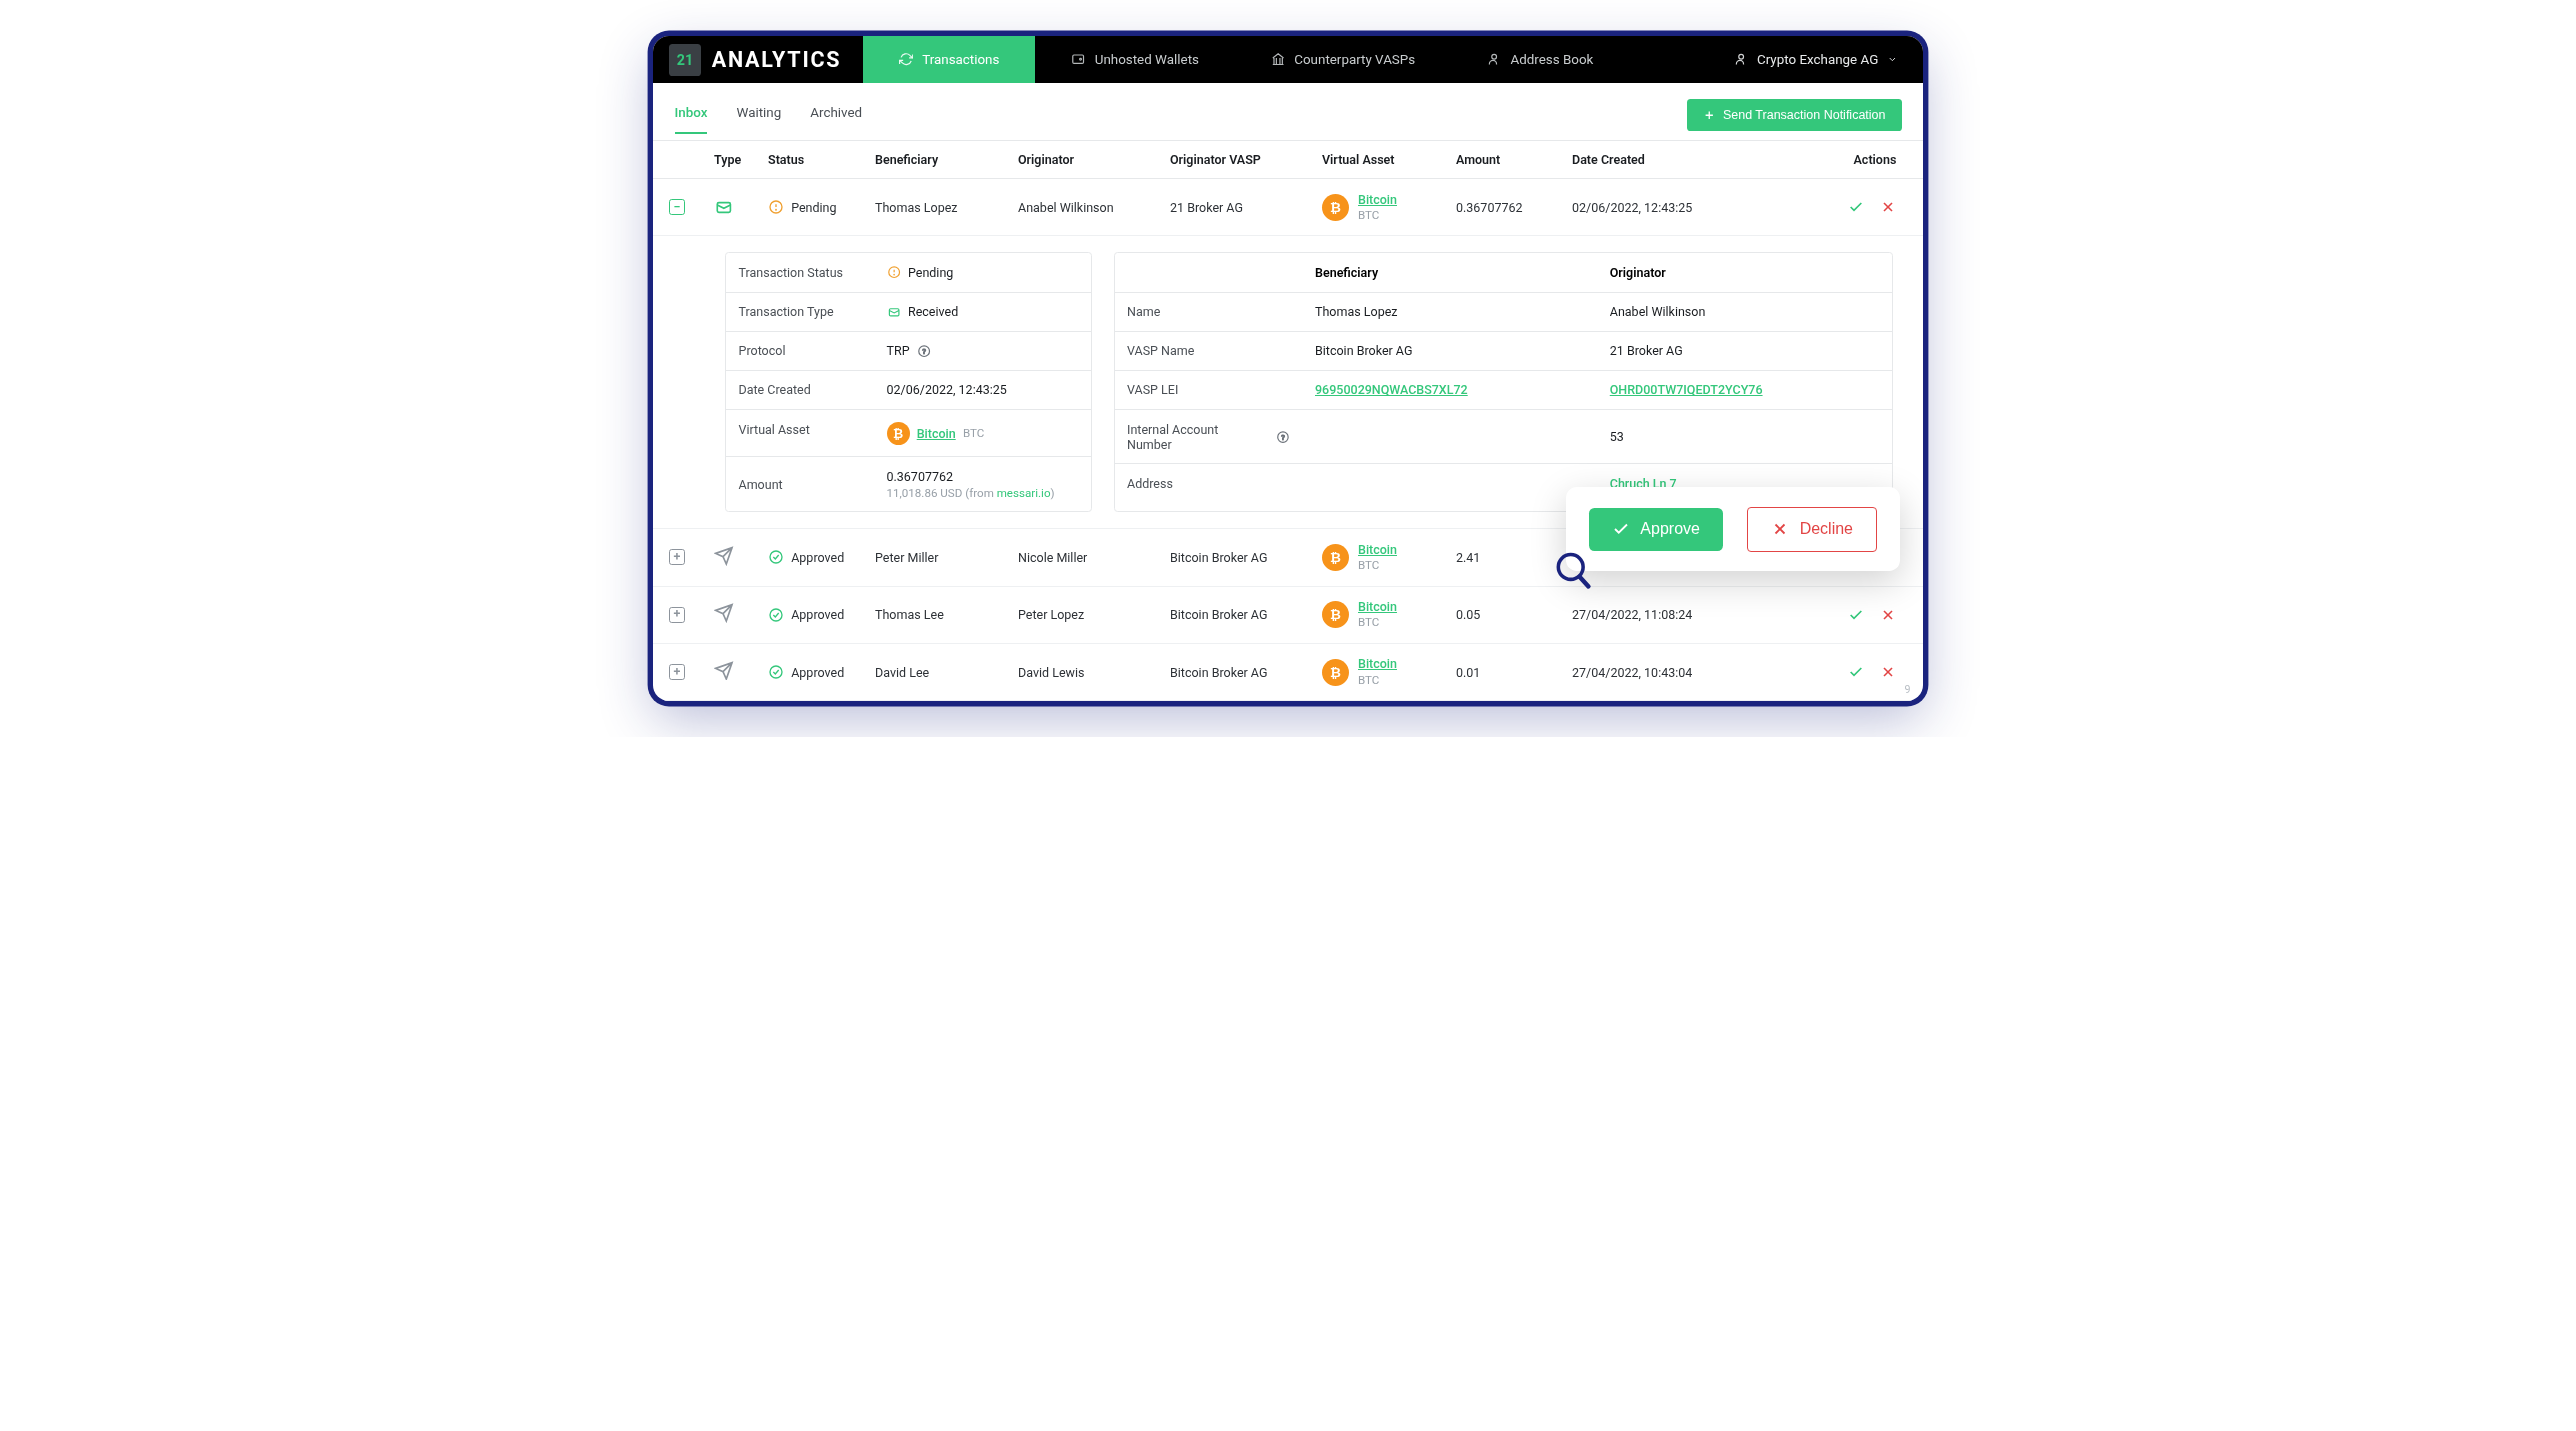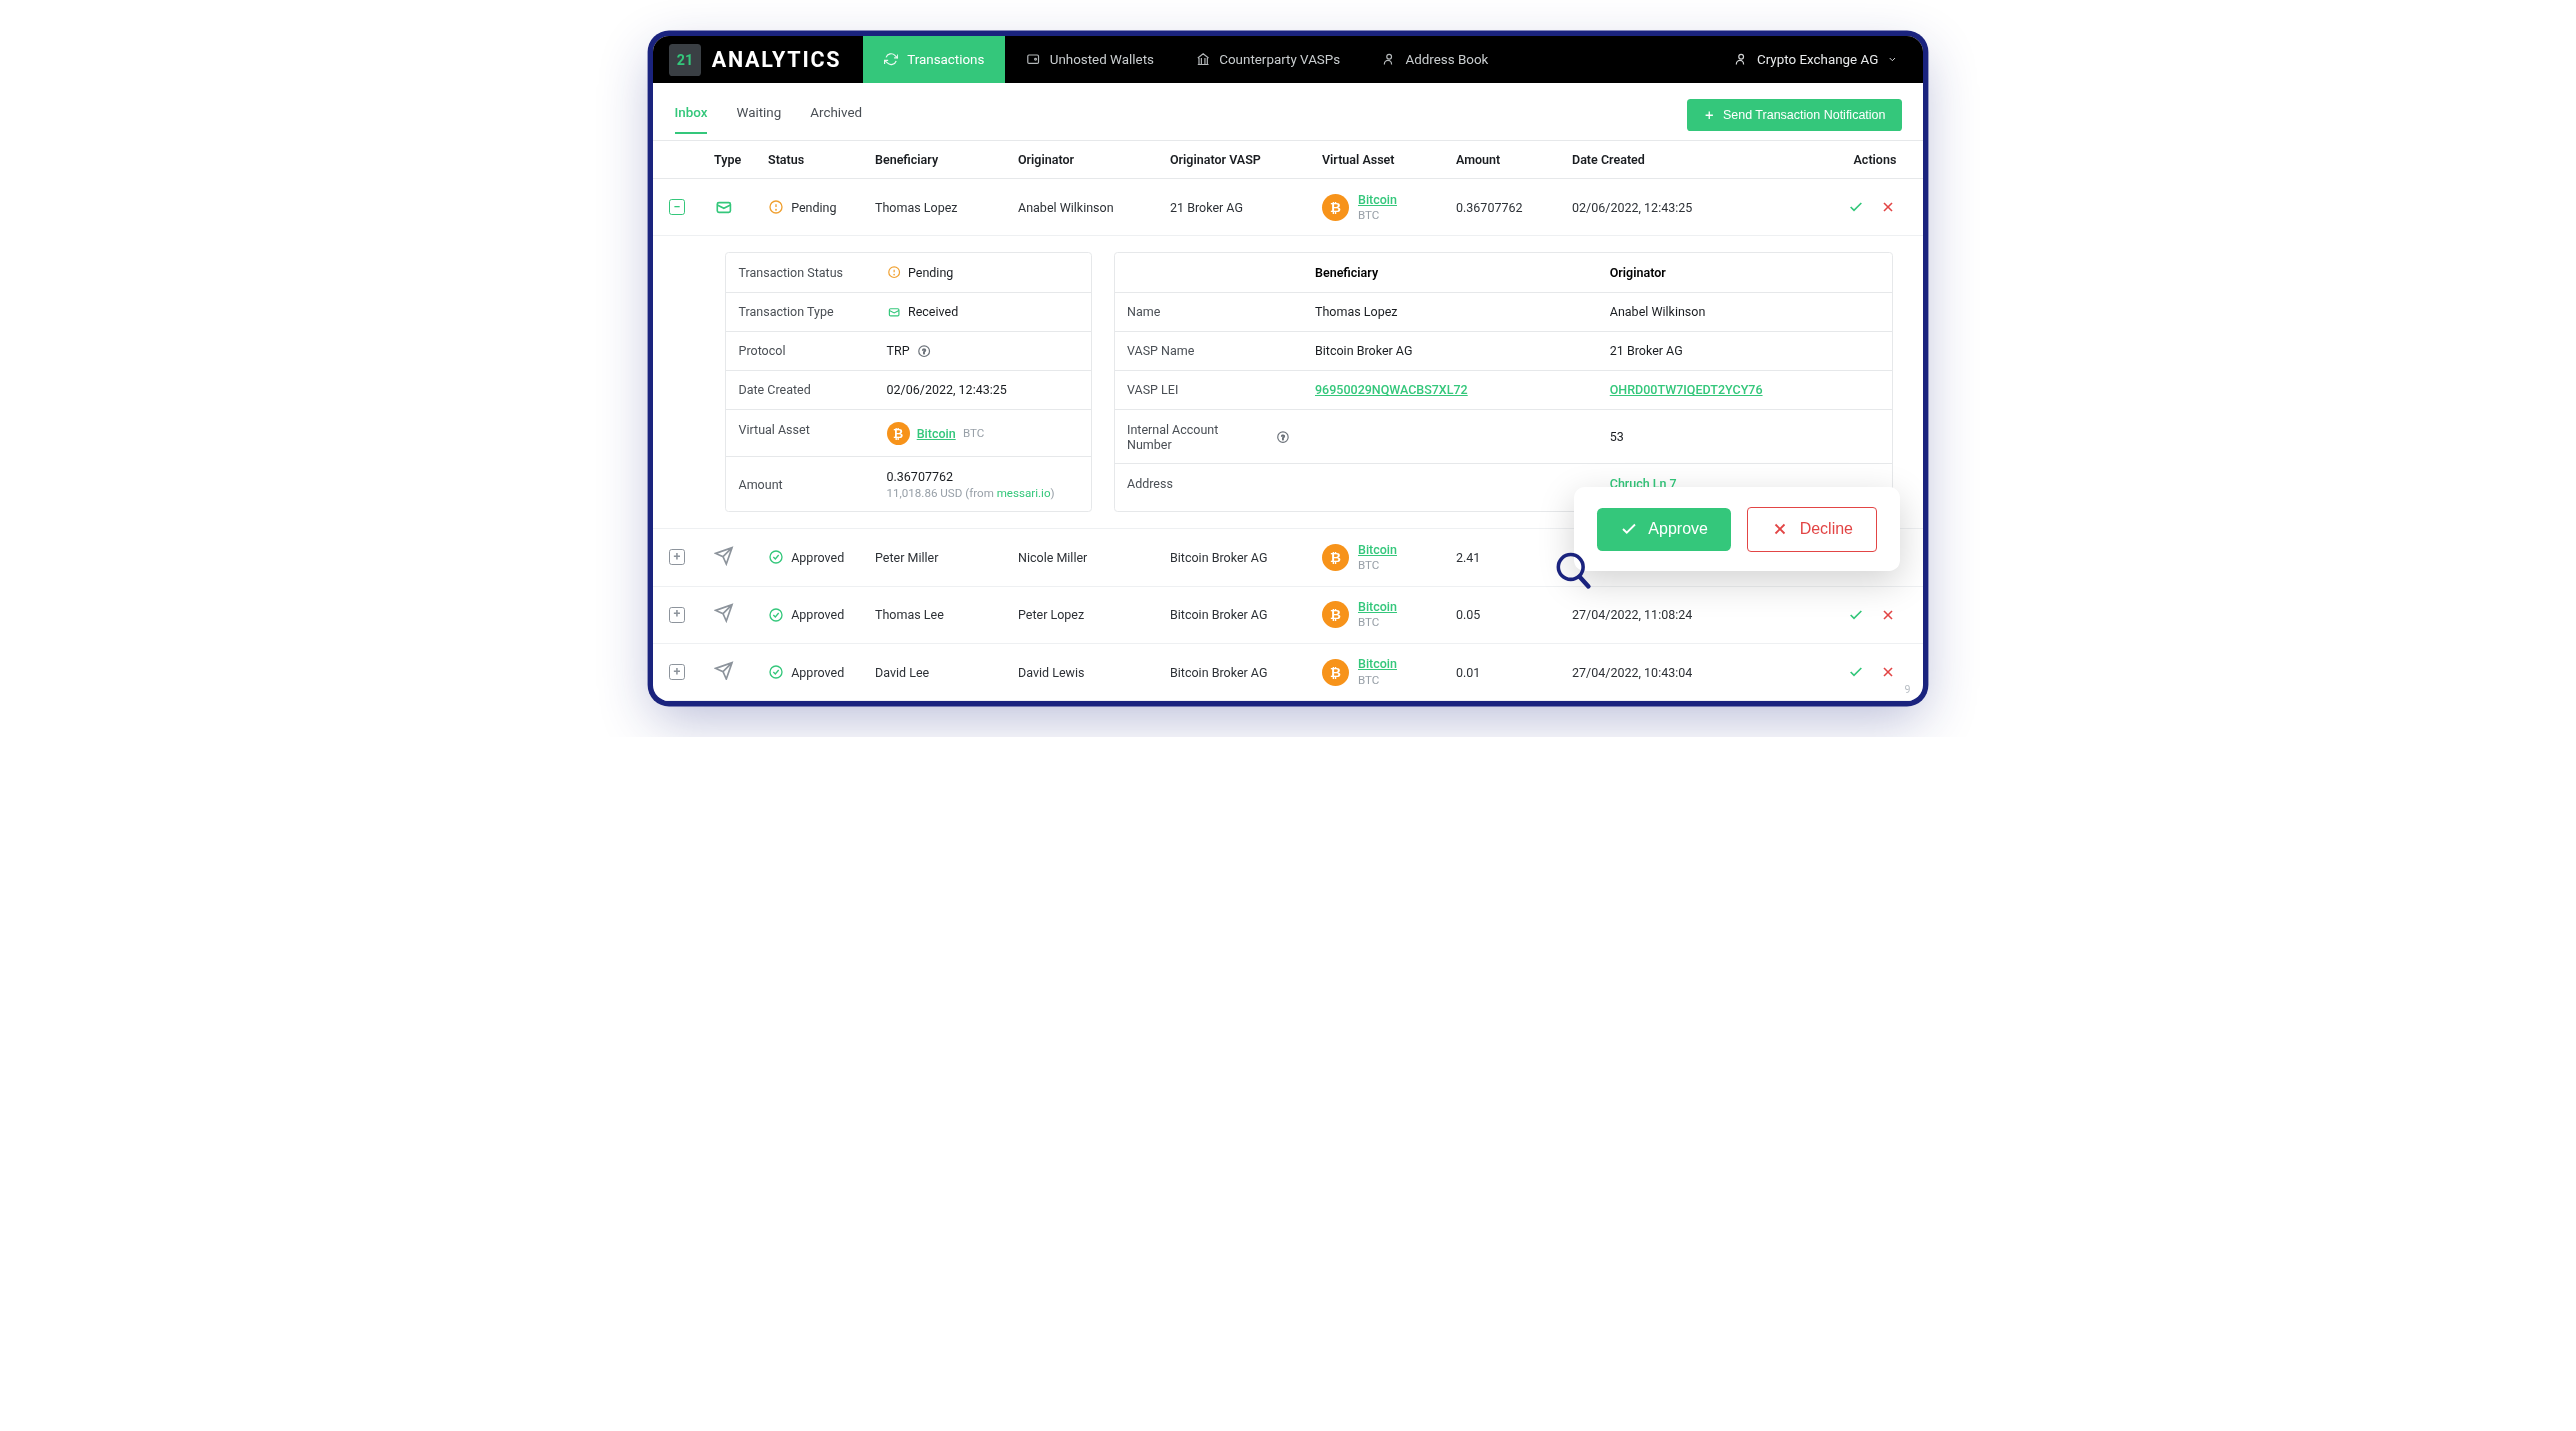--- a/index.html
+++ b/index.html
@@ -3,21 +3,21 @@
 <meta charset="utf-8">
 <style>
 * { margin: 0; padding: 0; box-sizing: border-box; }
 body { font-family: -apple-system, BlinkMacSystemFont, 'Segoe UI', Roboto, sans-serif; background: #fff; padding: 36px; display: flex; justify-content: center; }
 .window { width: 1270px; background: #fff; border-radius: 16px; overflow: hidden; box-shadow: 0 0 0 5.4px #1a237e, 0 18px 54px rgba(26,35,126,0.3); position: relative; }
 .topbar { background: #000000; display: flex; align-items: stretch; height: 47px; }
 .logo { display: flex; align-items: center; padding: 0 21.5px 0 16px; gap: 10.7px; }
 .logo-badge { width: 32px; height: 32px; background: #3a3f44; border-radius: 3.6px; display: flex; align-items: center; justify-content: center; color: #34c77b; font-weight: 700; font-size: 14.3px; }
 .logo-text { color: #fff; font-size: 21.5px; font-weight: 700; letter-spacing: 1.8px; }
 .nav { display: flex; }
-.nav-item { display: flex; align-items: center; gap: 9px; padding: 0 21px; color: #c8ccce; font-size: 13.4px; cursor: pointer; }
+.nav-item { display: flex; align-items: center; gap: 9px; padding: 0 36px; color: #c8ccce; font-size: 13.4px; cursor: pointer; }
 .nav-item.active { background: #34c77b; color: #fff; }
 .nav-icon { width: 14.3px; height: 14.3px; opacity: 0.9; }
 .topbar-right { margin-left: auto; display: flex; align-items: center; padding: 0 25px; gap: 9px; color: #e8eaeb; font-size: 13.4px; cursor: pointer; }
 .chev { width: 10.7px; height: 10.7px; }
 .subbar { display: flex; align-items: center; padding: 16px 21.5px 0 21.5px; border-bottom: none; }
 .tabs { display: flex; gap: 29px; }
 .tab { padding-bottom: 12.5px; font-size: 13.4px; color: #4a4f55; cursor: pointer; border-bottom: 2.7px solid transparent; }
 .tab.active { color: #34c77b; border-bottom-color: #34c77b; font-weight: 500; }
 .send-btn { margin-left: auto; background: #34c77b; color: #fff; border: none; border-radius: 3.6px; padding: 9px 16px; font-size: 12.5px; display: flex; align-items: center; gap: 7.2px; cursor: pointer; margin-bottom: 9px; }
 .table { width: 100%; }
@@ -50,21 +50,21 @@
 .info-ic { width: 14.3px; height: 14.3px; }
 .rhead { display: grid; grid-template-columns: 188px 1fr 1fr; border-bottom: 0.9px solid #e6e8ea; }
 .rhead > div { padding: 11.6px 12.5px; font-weight: 600; font-size: 12.5px; }
 .rrow { display: grid; grid-template-columns: 188px 1fr 1fr; border-bottom: 0.9px solid #e6e8ea; font-size: 12.5px; }
 .rrow:last-child { border-bottom: none; }
 .rrow > div { padding: 11.6px 12.5px; color: #1a1d21; display: flex; align-items: center; gap: 5.4px; }
 .rrow .rl { color: #4a4f55; }
 .copy-ic { width: 14.3px; height: 14.3px; cursor: pointer; opacity: 0.6; }
 .bottom-actions { padding: 12.5px 30px 12.5px 72px; display: flex; gap: 10.7px; border-bottom: 0.9px solid #eef0f2; }
 .btn-outline { background: #fff; border: 0.9px solid #d4d8dc; border-radius: 3.6px; padding: 8px 14.3px; font-size: 12.5px; display: flex; align-items: center; gap: 7.2px; cursor: pointer; color: #2d3136; }
-.popup { position: absolute; right: 23px; top: 451px; background: #fff; border-radius: 10.7px; box-shadow: 0 10.7px 36px rgba(0,0,0,0.18); padding: 19.7px 23px; display: flex; gap: 16px; align-items: center; }
+.popup { position: absolute; right: 23px; top: 451px; background: #fff; border-radius: 10.7px; box-shadow: 0 10.7px 36px rgba(0,0,0,0.18); padding: 19.7px 23px; display: flex; gap: 24px; align-items: center; }
 .btn-approve { background: #34c77b; color: #fff; border: none; border-radius: 5.4px; padding: 12.5px 23px; font-size: 16px; display: flex; align-items: center; gap: 10.7px; cursor: pointer; }
 .btn-decline { background: #fff; color: #e24545; border: 1.3px solid #e24545; border-radius: 4px; padding: 12.5px 23px; font-size: 16px; display: flex; align-items: center; gap: 10.7px; cursor: pointer; }
 .magnify { position: absolute; right: 331px; top: 515px; width: 39px; height: 39px; }
 </style>
 </head>
 <body>
 
 <div class="window">
   <div class="topbar">
     <div class="logo">

